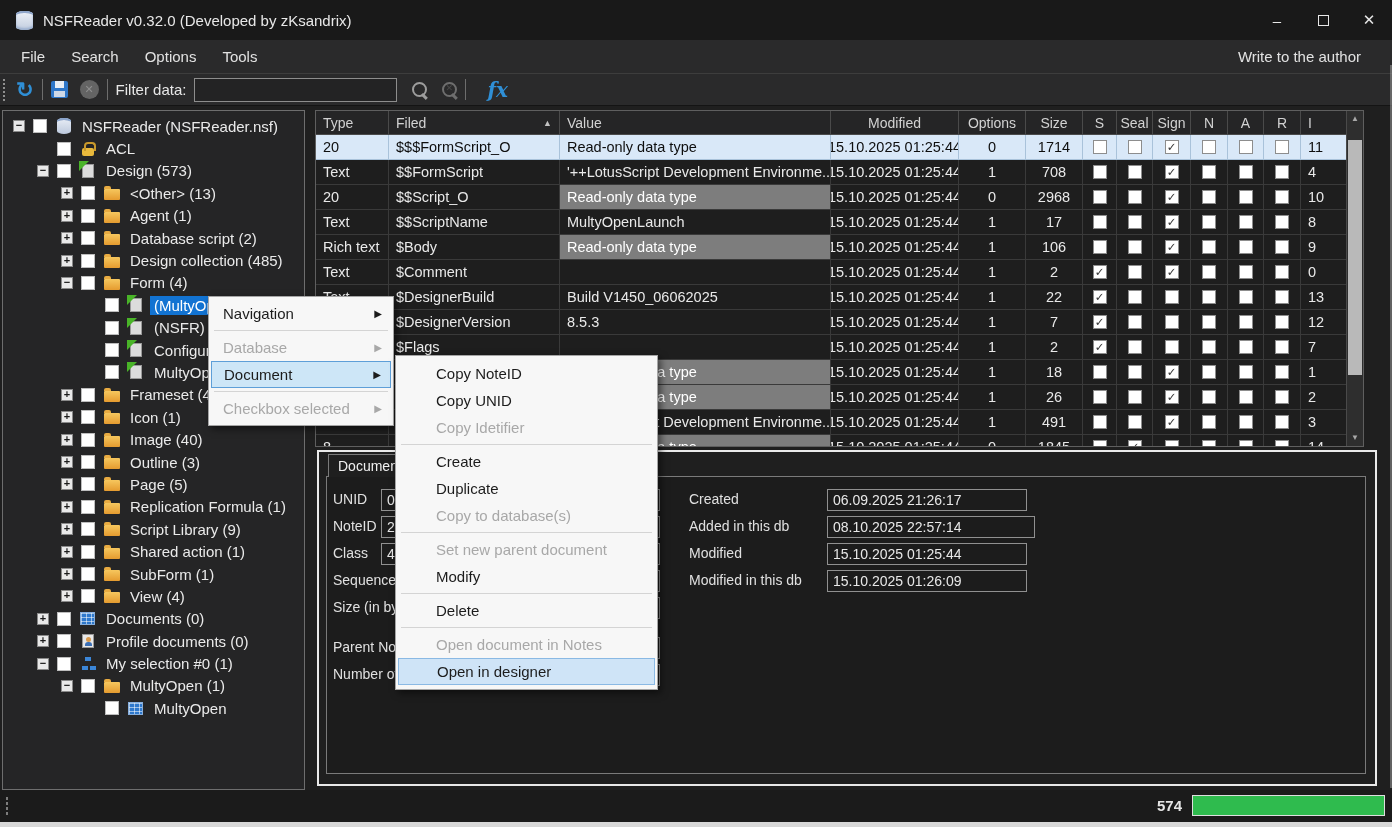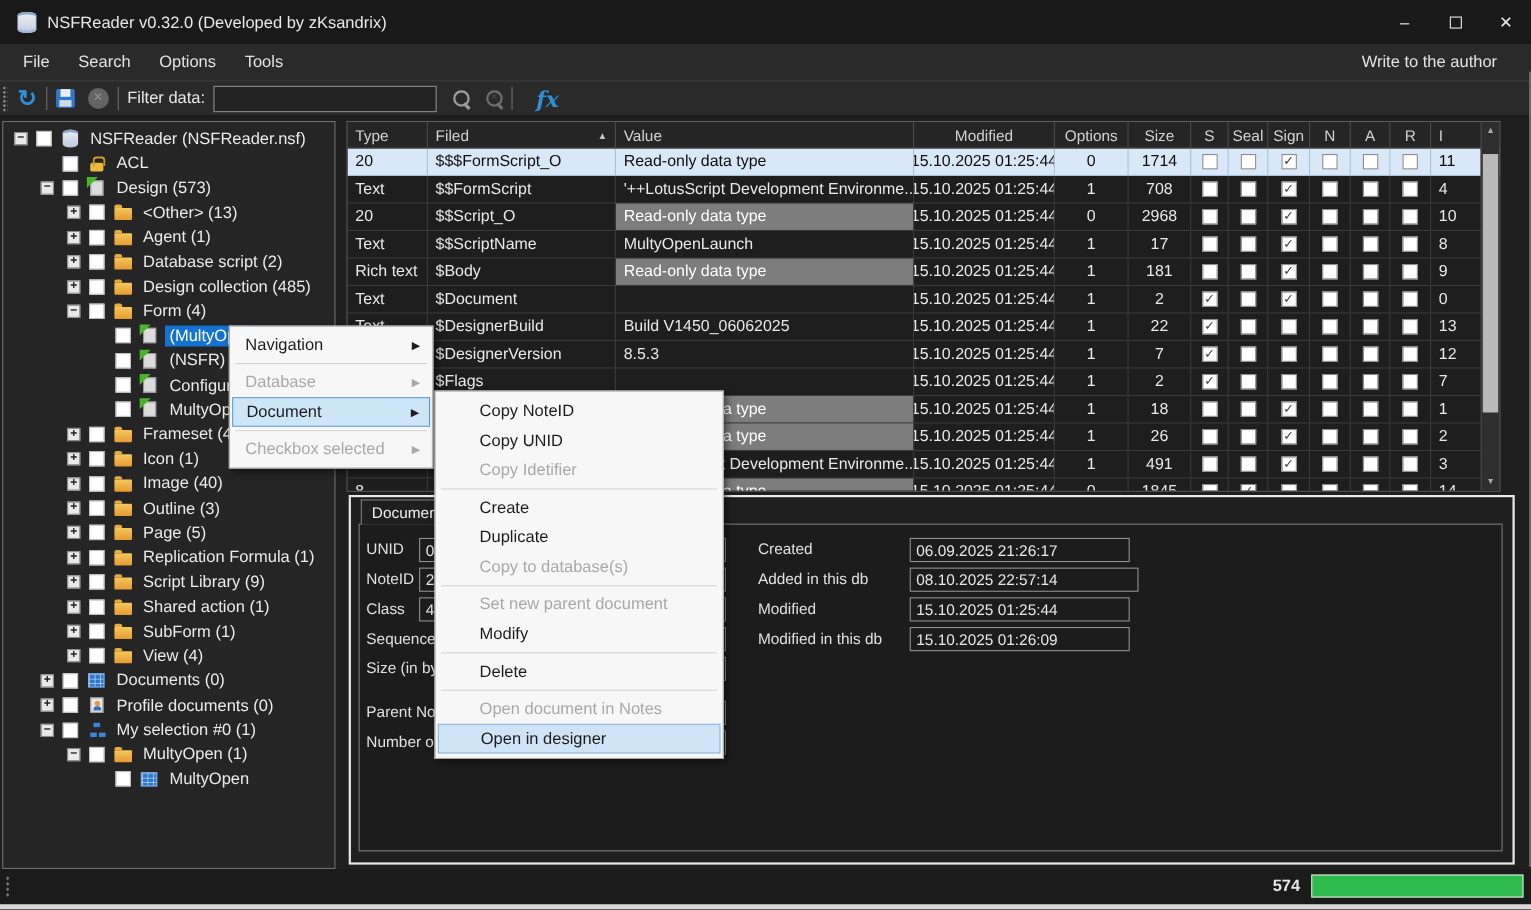--- a/index.html
+++ b/index.html
@@ -491,21 +491,21 @@
             <span class="cellcb"></span>
           </div>
           <div class="td" style="width: 47px;">8</div>
         </div>
         <div class="trow">
           <div class="td" style="width: 73px;">Rich text</div>
           <div class="td" style="width: 171px;">$Body</div>
           <div class="td graybg" style="width: 271px;">Read-only data type</div>
           <div class="td center" style="width: 128px;">15.10.2025 01:25:44</div>
           <div class="td center" style="width: 67px;">1</div>
-          <div class="td center" style="width: 57px;">181</div>
+          <div class="td center" style="width: 57px;">106</div>
           <div class="td center" style="width: 34px;">
             <span class="cellcb"></span>
           </div>
           <div class="td center" style="width: 36px;">
             <span class="cellcb"></span>
           </div>
           <div class="td center" style="width: 38px;">
             <span class="cellcb">✓</span>
           </div>
           <div class="td center" style="width: 37px;">
@@ -514,21 +514,21 @@
           <div class="td center" style="width: 36px;">
             <span class="cellcb"></span>
           </div>
           <div class="td center" style="width: 37px;">
             <span class="cellcb"></span>
           </div>
           <div class="td" style="width: 47px;">9</div>
         </div>
         <div class="trow">
           <div class="td" style="width: 73px;">Text</div>
-          <div class="td" style="width: 171px;">$Document</div>
+          <div class="td" style="width: 171px;">$Comment</div>
           <div class="td" style="width: 271px;"></div>
           <div class="td center" style="width: 128px;">15.10.2025 01:25:44</div>
           <div class="td center" style="width: 67px;">1</div>
           <div class="td center" style="width: 57px;">2</div>
           <div class="td center" style="width: 34px;">
             <span class="cellcb">✓</span>
           </div>
           <div class="td center" style="width: 36px;">
             <span class="cellcb"></span>
           </div>

